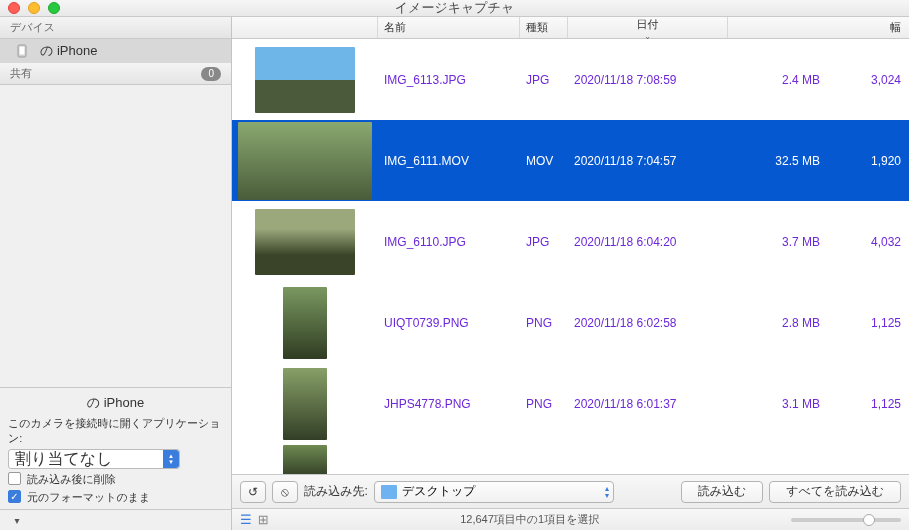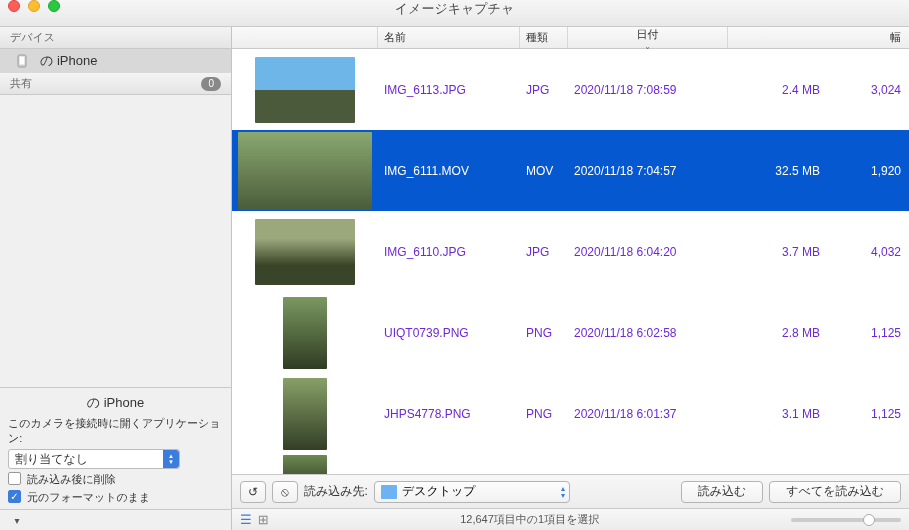--- a/index.html
+++ b/index.html
@@ -1,38 +1,38 @@
 <!DOCTYPE html>
 <html><head>
 <meta charset="utf-8">
 <style>
 * { margin: 0; padding: 0; box-sizing: border-box; font-family: -apple-system, "Helvetica Neue", sans-serif; }
 body { width: 909px; height: 530px; background: #ececec; display: flex; flex-direction: column; overflow: hidden; }
 
-.titlebar { height: 27px; background: linear-gradient(#f6f6f6,#e8e8e8); border-bottom: 1px solid #c9c9c9; display: flex; align-items: flex-start; position: relative; }
+.titlebar { height: 17px; background: linear-gradient(#f6f6f6,#e8e8e8); border-bottom: 1px solid #c9c9c9; display: flex; align-items: center; position: relative; }
 .traffic { display: flex; gap: 8px; margin-left: 8px; }
 .tl { width: 12px; height: 12px; border-radius: 50%; }
 .tl.r { background: #ff5f57; border: 0.5px solid #e0443e; }
 .tl.y { background: #ffbd2e; border: 0.5px solid #dea123; }
 .tl.g { background: #28c940; border: 0.5px solid #1aab29; }
 .title { position: absolute; width: 100%; text-align: center; font-size: 13px; color: #4a4a4a; pointer-events: none; }
 
 .main { flex: 1; display: flex; min-height: 0; }
 
 .sidebar { width: 232px; background: #f0f0f0; border-right: 1px solid #c4c4c4; display: flex; flex-direction: column; }
 .sb-section-hdr { height: 22px; background: linear-gradient(#f4f4f4,#e4e4e4); border-bottom: 1px solid #c9c9c9; display: flex; align-items: center; justify-content: space-between; padding: 0 10px; font-size: 11px; color: #666; }
 .badge { background: #888; color: #fff; border-radius: 8px; padding: 0 7px; font-size: 10px; line-height: 14px; }
 .sb-item { display: flex; align-items: center; padding: 3px 12px; font-size: 13px; color: #333; }
 .sb-item.sel { background: #d8d8d8; }
 .sb-icon { width: 20px; height: 14px; margin-right: 8px; }
 
 .sb-bottom { margin-top: auto; border-top: 1px solid #c9c9c9; padding: 6px 8px 4px; font-size: 11px; color: #333; }
 .sb-bottom .devname { text-align: center; font-size: 13px; margin-bottom: 4px; }
 .sb-bottom .lbl { margin-bottom: 3px; }
-.sel-ctrl { width: 172px; height: 20px; background: #fff; border: 1px solid #bbb; border-radius: 3px; display: flex; align-items: center; font-size: 12px; padding-left: 6px; position: relative; }
+.sel-ctrl { width: 172px; height: 20px; background: #fff; border: 1px solid #bbb; border-radius: 3px; display: flex; align-items: center; font-size: 16px; padding-left: 6px; position: relative; }
 .sel-ctrl .caps { position: absolute; right: 0; top: 0; width: 16px; height: 100%; background: #3b7ddd; border-radius: 0 3px 3px 0; display: flex; flex-direction: column; align-items: center; justify-content: center; }
 .sel-ctrl .caps::before { content: "▴"; color: #fff; font-size: 7px; line-height: 6px; }
 .sel-ctrl .caps::after { content: "▾"; color: #fff; font-size: 7px; line-height: 6px; }
 .chk-row { display: flex; align-items: flex-start; gap: 6px; margin-top: 3px; font-size: 11px; }
 .chk { width: 13px; height: 13px; border: 1px solid #999; border-radius: 2px; background: #fff; display: flex; align-items: center; justify-content: center; }
 .chk.on { background: #3b7ddd; border-color: #3b7ddd; }
 .chk.on::after { content: "✓"; color: #fff; font-size: 10px; }
 .sb-foot { border-top: 1px solid #c9c9c9; padding: 2px 8px; display: flex; }
 .sb-foot-btn { width: 18px; height: 16px; font-size: 10px; color: #555; display: flex; align-items: center; justify-content: center; }
 
@@ -59,21 +59,21 @@
 .row .c-size, .row .c-width { text-align: right; }
 .row > div { padding: 0 6px; }
 
 .row.partial { height: 38px; overflow: hidden; }
 .row.partial .thumb { height: 36px; }
 
 .toolbar { height: 34px; border-top: 1px solid #c9c9c9; background: linear-gradient(#f7f7f7,#ececec); display: flex; align-items: center; padding: 0 8px; gap: 6px; }
 .tb-btn { height: 22px; min-width: 26px; background: linear-gradient(#fdfdfd,#f1f1f1); border: 1px solid #b4b4b4; border-radius: 4px; display: flex; align-items: center; justify-content: center; font-size: 12px; padding: 0 6px; color: #333; }
 .tb-btn.wide { padding: 0 16px; }
 .tb-lbl { font-size: 12px; color: #333; }
-.dest { height: 22px; width: 196px; background: linear-gradient(#fdfdfd,#f1f1f1); border: 1px solid #b4b4b4; border-radius: 4px; display: flex; align-items: center; padding-left: 6px; font-size: 12px; position: relative; }
+.dest { height: 22px; width: 240px; background: linear-gradient(#fdfdfd,#f1f1f1); border: 1px solid #b4b4b4; border-radius: 4px; display: flex; align-items: center; padding-left: 6px; font-size: 12px; position: relative; }
 .dest .fold { width: 16px; height: 14px; background: #6db3f2; border-radius: 1px; margin-right: 5px; }
 .dest .caps2 { position: absolute; right: 4px; color: #3b7ddd; font-size: 8px; line-height: 7px; display: flex; flex-direction: column; }
 .spacer { flex: 1; }
 
 .statusbar { height: 22px; border-top: 1px solid #c9c9c9; background: linear-gradient(#f7f7f7,#ececec); display: flex; align-items: center; padding: 0 8px; font-size: 11px; color: #555; }
 .view-sw { display: flex; gap: 6px; }
 .view-sw span { font-size: 13px; color: #888; }
 .view-sw span.act { color: #3b7ddd; }
 .status-txt { flex: 1; text-align: center; }
 .slider { width: 110px; height: 4px; background: #ccc; border-radius: 2px; position: relative; }

